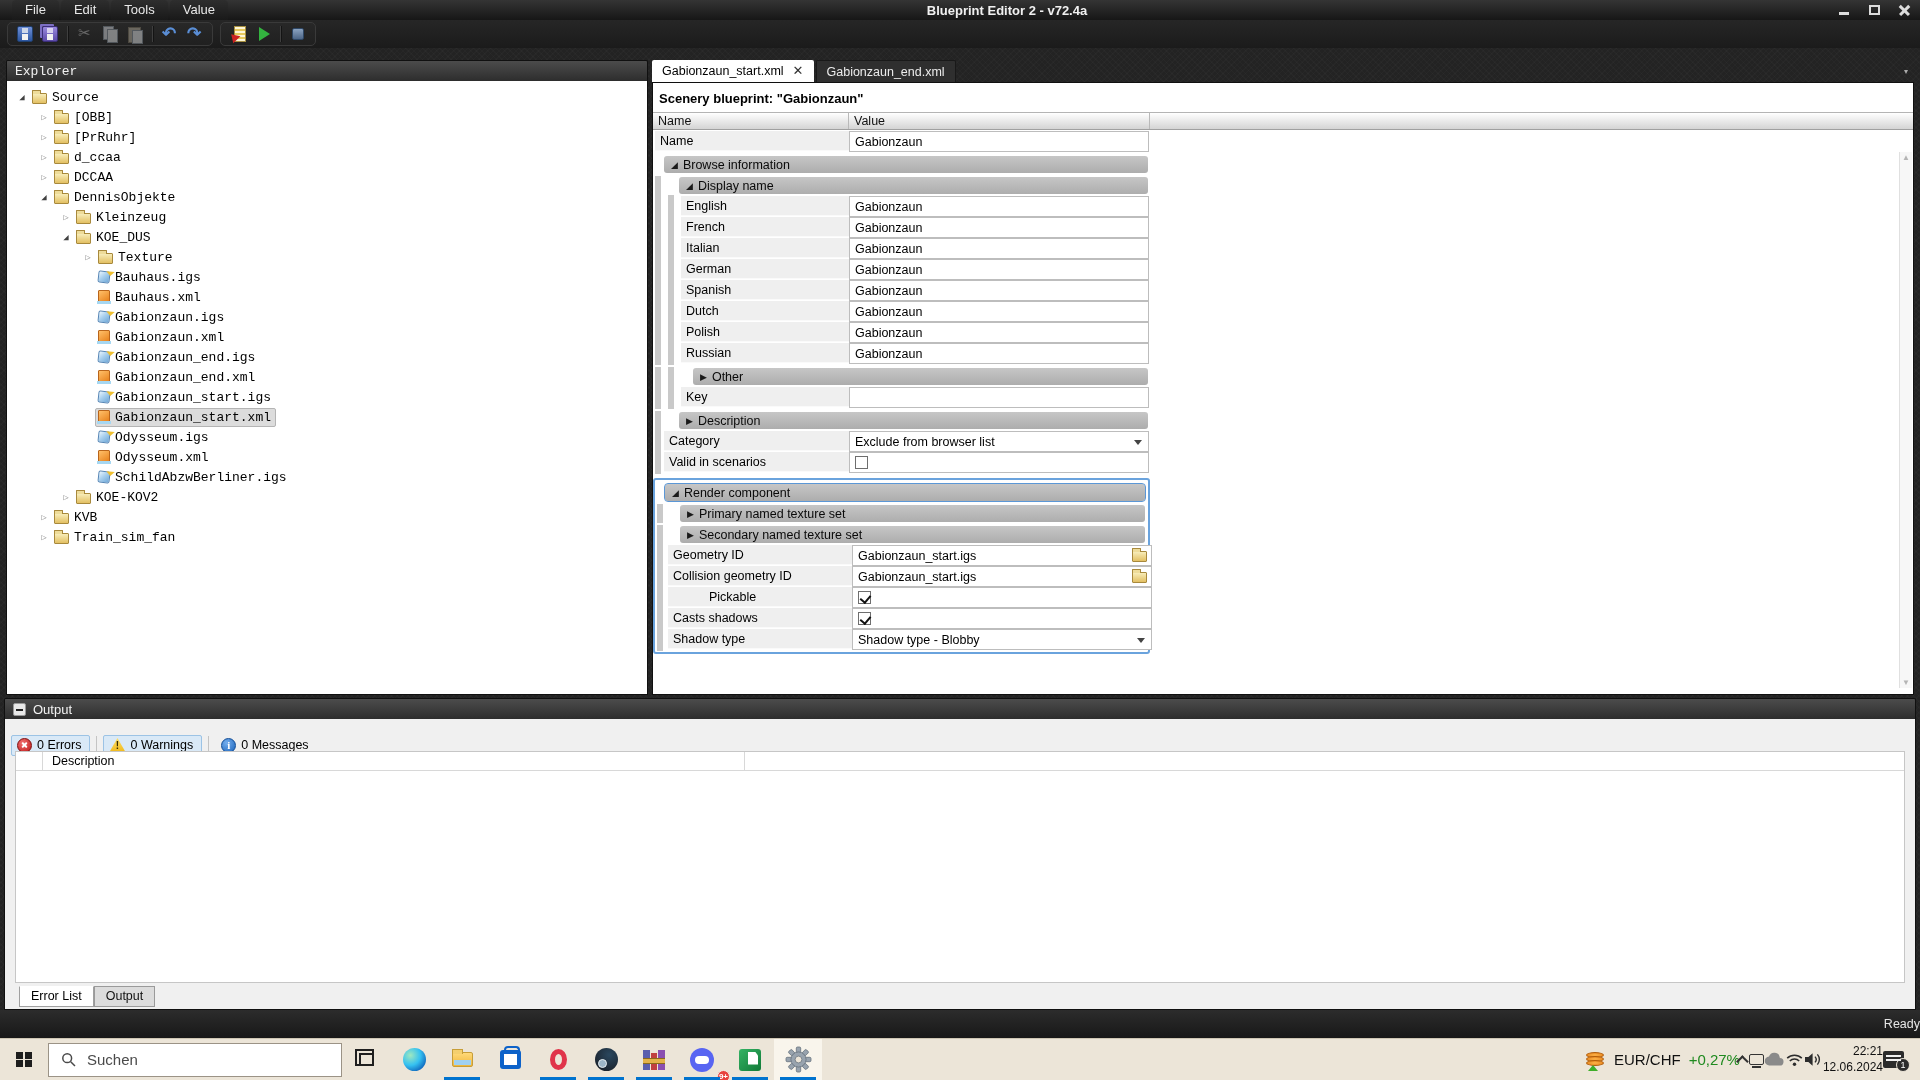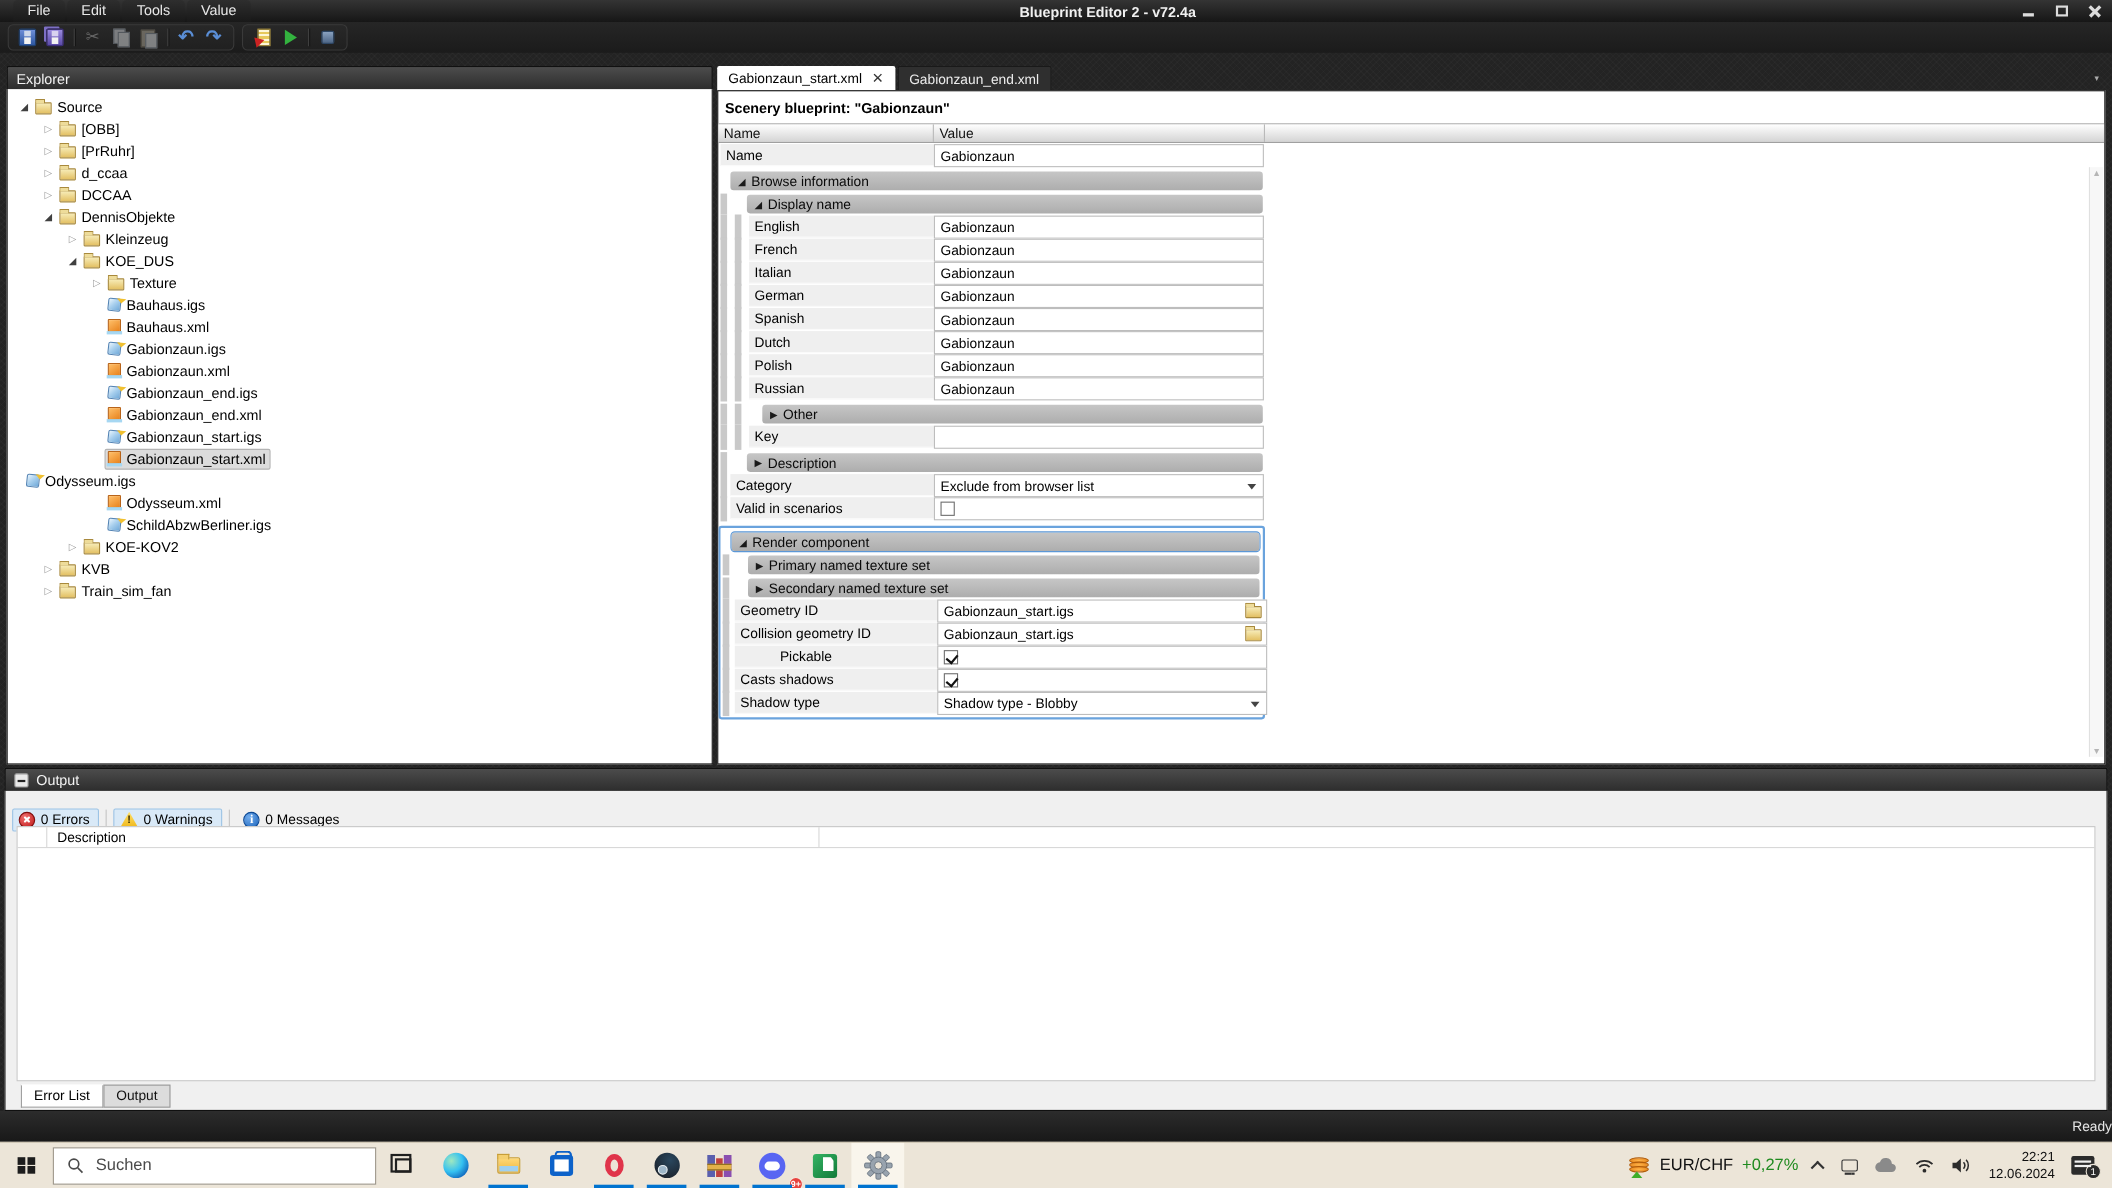--- a/index.html
+++ b/index.html
@@ -51,21 +51,21 @@
   .ti-build::after { content:""; position:absolute; left:0; bottom:0; width:0; height:0;
     border-top:5px solid transparent; border-bottom:5px solid transparent; border-right:8px solid #cc2222; transform:rotate(45deg); }
   .ti-run { width:0; height:0; border-top:7px solid transparent; border-bottom:7px solid transparent; border-left:11px solid #33b33f; margin-left:3px; }
   .ti-stop { width:12px; height:12px; margin:2px; background:linear-gradient(#8aa2c0,#4d6687); border:1px solid #2e4766; border-radius:2px; }
 
   
   .panel-header { height:21px; background:linear-gradient(#4c4c4c,#2d2d2d); color:#f2f2f2; font-size:13px;
     display:flex; align-items:center; padding-left:8px; border:1px solid #101010; border-bottom:none; border-radius:2px 2px 0 0; }
 
   
-  .explorer { position:absolute; left:6px; top:60px; width:642px; height:635px; }
+  .explorer { position:absolute; left:6px; top:60px; width:642px; height:635px;font-family:Liberation Mono, monospace; }
   .explorer-body { position:absolute; top:21px; left:0; right:0; bottom:0; background:#fff; border:1px solid #101010; border-top:none; overflow:hidden; }
   .tree { padding-top:6px; }
   .tree-row { height:20px; display:flex; align-items:center; font-size:13px; color:#000; white-space:nowrap; }
   .tw-exp { width:14px; text-align:center; flex:none; }
   .exp-open { font-size:9px; color:#404040; } .exp-closed { font-size:9px; color:#9a9a9a; }
   .node-box { display:flex; align-items:center; gap:5px; padding:1px 4px 1px 2px; border:1px solid transparent; border-radius:2px; }
   .node-box.selected { background:#dcdcdc; border-color:#b4b4b4; }
   .fi { flex:none; display:inline-block; position:relative; }
   .fi-folder { width:15px; height:11px; background:linear-gradient(#f7ecb8,#e3c063); border:1px solid #a8893c; border-radius:1px; margin-top:2px; }
   .fi-folder::before { content:""; position:absolute; left:-1px; top:-4px; width:7px; height:3px; background:#eedc9a; border:1px solid #a8893c; border-bottom:none; border-radius:1px 1px 0 0; }
@@ -168,21 +168,21 @@
   .ai-winrar i:nth-child(2){ width:7px; height:17px; background:#c04040; }
   .ai-winrar i:nth-child(3){ width:7px; height:20px; background:#8a4fb0; }
   .ai-winrar::after { content:""; position:absolute; left:0; right:0; top:8px; height:4px; background:#e3b24a; border-top:1px solid #8a6a1c; border-bottom:1px solid #8a6a1c; }
   .ai-discord { width:24px; height:24px; border-radius:50%; background:#5865f2; }
   .ai-discord::before { content:""; position:absolute; left:5px; top:8px; width:14px; height:8px; background:#fff; border-radius:4px; }
   .badge { position:absolute; right:-4px; bottom:-3px; min-width:13px; height:13px; border-radius:7px; background:#e8433f; color:#fff;
     font-size:8px; font-weight:bold; display:flex; align-items:center; justify-content:center; border:1.5px solid #f3eee4; padding:0 1px; }
   .ai-libreoffice { width:22px; height:22px; background:linear-gradient(135deg,#34b364,#117a38); border-radius:3px; }
   .ai-libreoffice::after { content:""; position:absolute; right:3px; top:3px; width:10px; height:13px; background:#fff;
     clip-path:polygon(0 0, 70% 0, 100% 30%, 100% 100%, 0 100%); }
-  .tray { margin-left:auto; display:flex; align-items:center; gap:15px; padding-right:6px; }
+  .tray { margin-left:auto; display:flex; align-items:center; gap:0; padding-right:6px; }
   .ticker { display:flex; align-items:center; gap:8px; }
   .coins { position:relative; width:20px; height:16px; }
   .coins i { position:absolute; left:0; width:18px; height:6px; border-radius:50%; background:radial-gradient(#ffb54a,#e07b14); border:1px solid #b05c0a; }
   .coins i:nth-child(1){ top:0; } .coins i:nth-child(2){ top:4px; } .coins i:nth-child(3){ top:8px; }
   .coins::after { content:""; position:absolute; left:2px; bottom:-3px; width:0; height:0; border-left:5px solid transparent; border-right:5px solid transparent; border-bottom:6px solid #3fae2a; }
   .ticker-pair { font-size:15px; color:#111; }
   .ticker-change { font-size:15px; color:#1f8a1f; }
   .chev-up { width:9px; height:9px; border-left:2px solid #333; border-top:2px solid #333; transform:rotate(45deg) translateY(3px); }
   .dev-icon { width:15px; height:11px; border:1.6px solid #333; border-radius:2px; position:relative; }
   .dev-icon::after { content:""; position:absolute; left:5px; bottom:-4px; width:3px; height:2px; background:#333; box-shadow:-3px 0 0 #333, 3px 0 0 #333; }
@@ -376,21 +376,21 @@
               <span>Gabionzaun_start.igs</span>
             </span>
           </div>
           <div class="tree-row" style="padding-left: 74px;">
             <span class="tw-exp"></span>
             <span class="node-box selected">
               <span class="fi fi-xml"></span>
               <span>Gabionzaun_start.xml</span>
             </span>
           </div>
-          <div class="tree-row" style="">
+          <div class="tree-row" style="padding-left: 74px;">
             <span class="tw-exp"></span>
             <span class="node-box">
               <span class="fi fi-igs"></span>
               <span>Odysseum.igs</span>
             </span>
           </div>
           <div class="tree-row" style="padding-left: 74px;">
             <span class="tw-exp"></span>
             <span class="node-box">
               <span class="fi fi-xml"></span>

